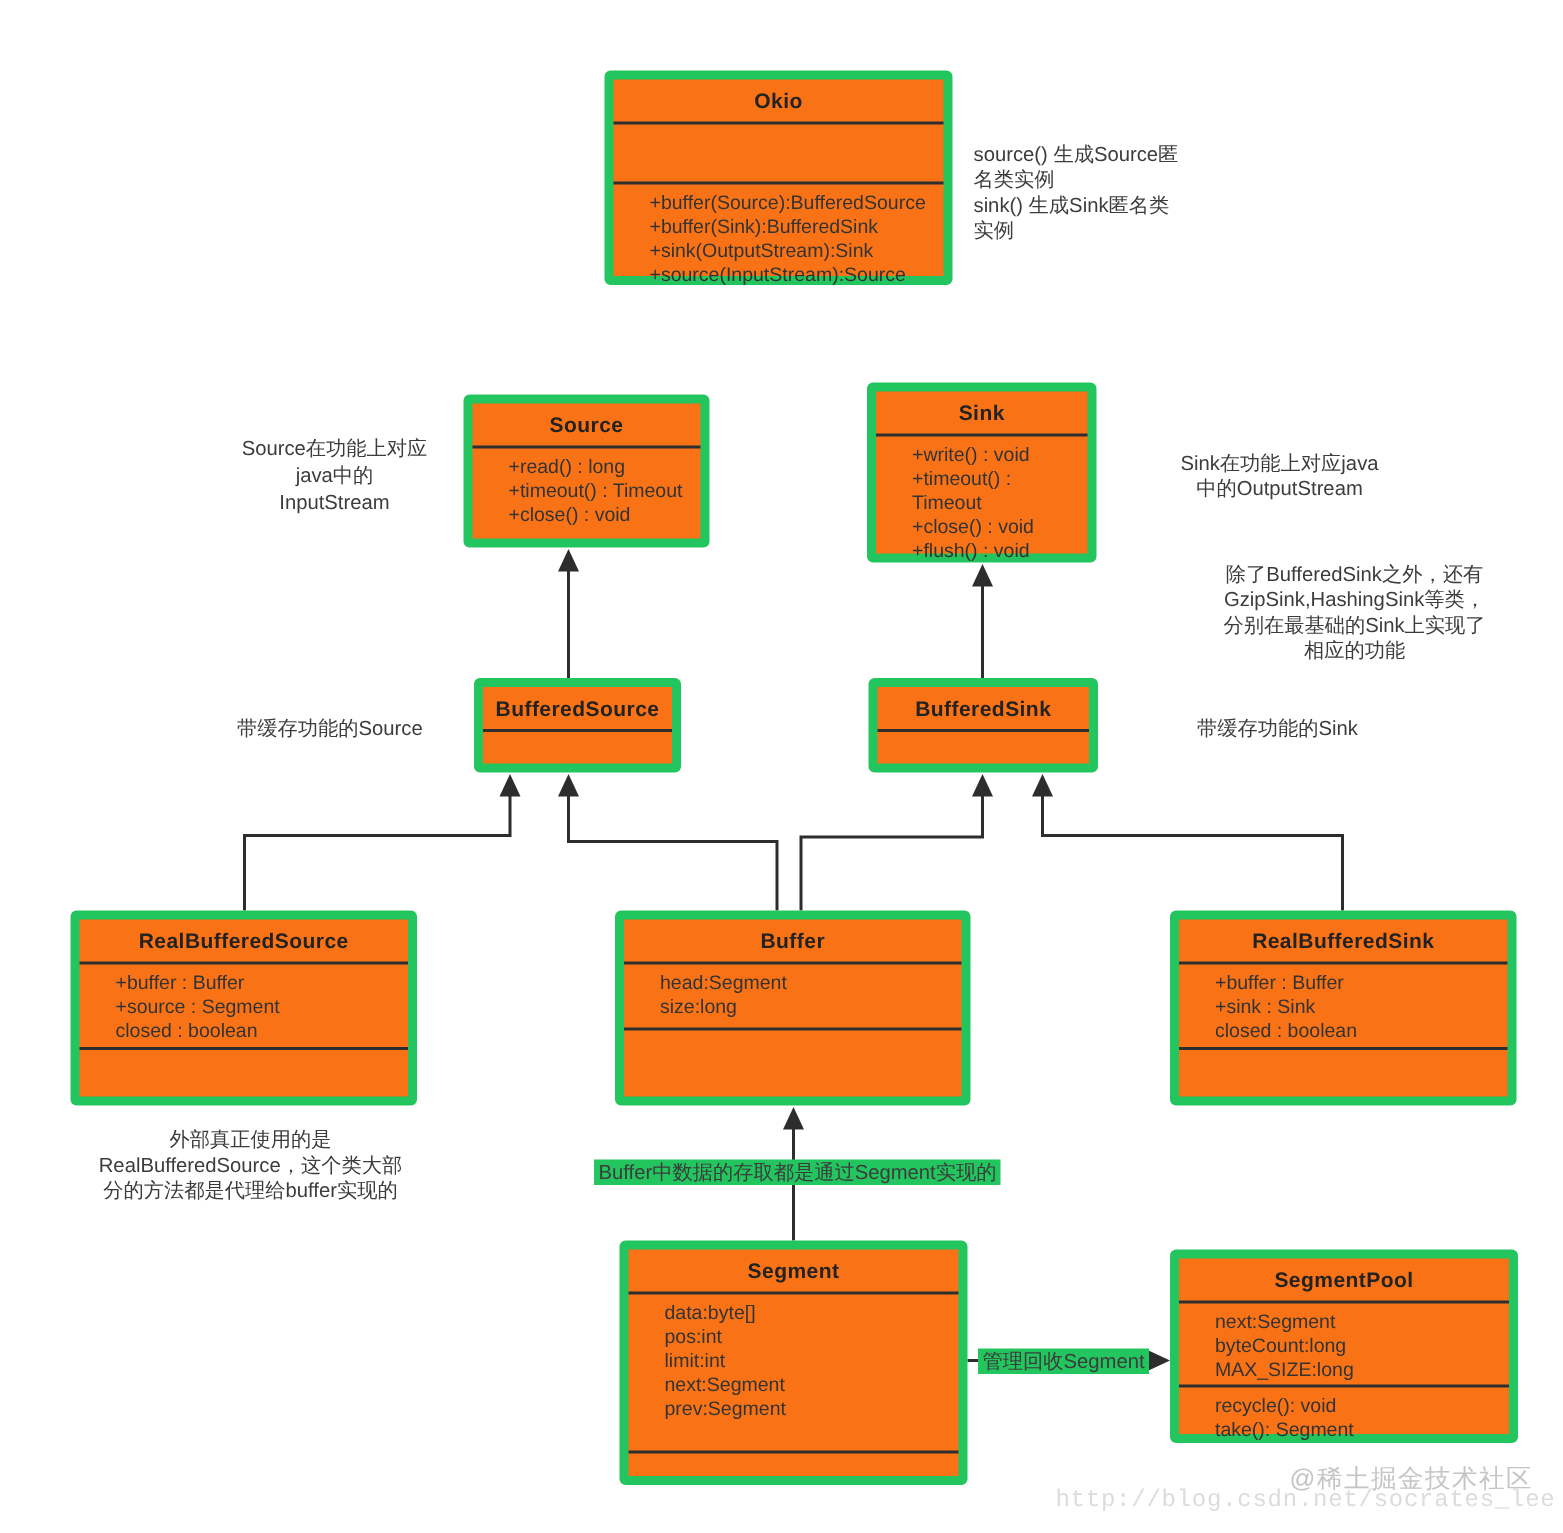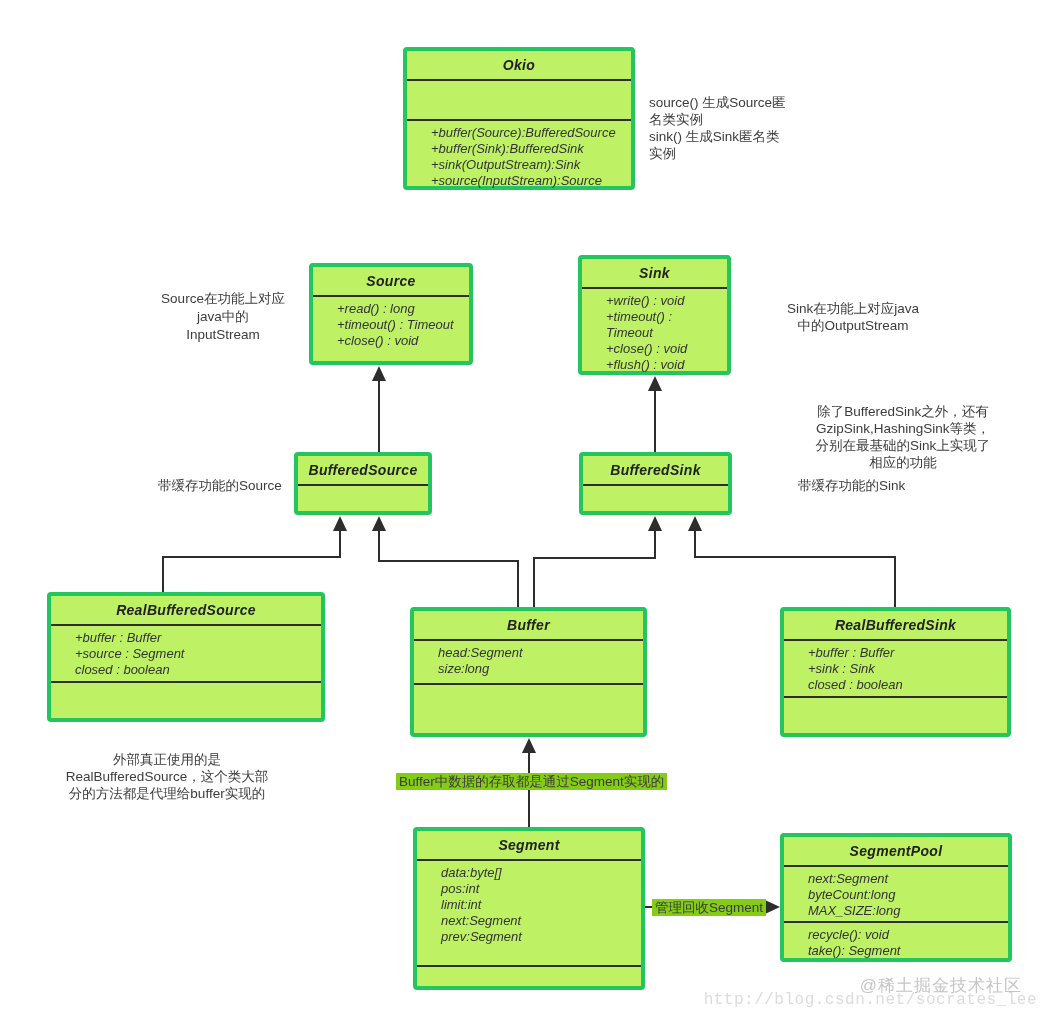--- a/index.html
+++ b/index.html
@@ -1,32 +1,32 @@
 <!DOCTYPE html>
 <html><head>
 <meta charset="utf-8">
 <style>
   html,body { margin:0; padding:0; background:#ffffff; }
   body { font-family:"Liberation Sans","DejaVu Sans",sans-serif; }
   #canvas { position:relative; width:1042px; height:1022px; background:#fff; overflow:hidden; }
 
   #wires { position:absolute; left:0; top:0; z-index:1; }
 
-  .uml-box { position:absolute; background:#bef264; border:4px solid #22c55e; border-radius:4px;
-             box-sizing:border-box; z-index:2; color:#333;font-style:italic; }
+  .uml-box { position:absolute; background:#f97316; border:6px solid #22c55e; border-radius:4px;
+             box-sizing:border-box; z-index:2; color:#333; }
   .uml-title { text-align:center; font-weight:bold; font-size:14px; line-height:18px;
                padding:5px 4px; border-bottom:2px solid #2e2e2e; color:#222; letter-spacing:.3px; }
   .uml-sec { font-size:13px; line-height:16px; padding:4px 12px 4px 24px; box-sizing:border-box;
              overflow:hidden; }
   .uml-sec.bt { border-top:2px solid #2e2e2e; }
 
   .note { position:absolute; font-size:13.5px; line-height:17px; color:#3c3c3c;
           white-space:pre-line; z-index:3; }
   .note.center { text-align:center; }
-  .note.onwire { background:#84cc16; padding:0 3px; }
+  .note.onwire { background:#22c55e; padding:0 3px; }
 
   .wm-community { position:absolute; right:20px; top:974px; font-size:17px; color:#c5c5c5;
                   letter-spacing:1px; z-index:3; }
   .wm-url { position:absolute; right:5px; top:991px; font-size:16px; color:#dcdcdc;
             letter-spacing:.5px; font-family:"Liberation Mono","DejaVu Sans Mono",monospace; z-index:3; }
 </style>
 </head>
 <body>
 
 <div id="canvas">
@@ -89,31 +89,31 @@
   <div class="uml-box" style="left:578px;top:255px;width:153px;height:120px;">
     <div class="uml-title">Sink</div>
     <div class="uml-sec">
       <div>+write() : void</div>
       <div>+timeout() : Timeout</div>
       <div>+close() : void</div>
       <div>+flush() : void</div>
     </div>
   </div>
 
-  <div class="uml-box" style="left:294px;top:452px;width:138px;height:63px;">
+  <div class="uml-box" style="left:316px;top:452px;width:138px;height:63px;">
     <div class="uml-title">BufferedSource</div>
     <div class="uml-sec" style="height:27px;"></div>
   </div>
 
   <div class="uml-box" style="left:579px;top:452px;width:153px;height:63px;">
     <div class="uml-title">BufferedSink</div>
     <div class="uml-sec" style="height:27px;"></div>
   </div>
 
-  <div class="uml-box" style="left:47px;top:592px;width:278px;height:130px;">
+  <div class="uml-box" style="left:47px;top:607px;width:231px;height:130px;">
     <div class="uml-title">RealBufferedSource</div>
     <div class="uml-sec" style="height:55px;">
       <div>+buffer : Buffer</div>
       <div>+source : Segment</div>
       <div>closed : boolean</div>
     </div>
     <div class="uml-sec bt" style="height:39px;"></div>
   </div>
 
   <div class="uml-box" style="left:410px;top:607px;width:237px;height:130px;">
@@ -165,21 +165,21 @@
  sink() 生成Sink匿名类
 实例</div>
 
   <div class="note center" style="left:768px;top:300px;width:170px;">Sink在功能上对应java
 中的OutputStream</div>
 
   <div class="note center" style="left:147px;top:290px;width:152px;line-height:18px;">Source在功能上对应
 java中的
 InputStream</div>
 
-  <div class="note center" style="left:770px;top:374px;width:266px;margin-top:29px;">除了BufferedSink之外，还有
+  <div class="note center" style="left:770px;top:374px;width:266px;">除了BufferedSink之外，还有
 GzipSink,HashingSink等类，
 分别在最基础的Sink上实现了
 相应的功能</div>
 
   <div class="note" style="left:158px;top:477px;">带缓存功能的Source</div>
 
   <div class="note" style="left:798px;top:477px;">带缓存功能的Sink</div>
 
   <div class="note center" style="left:28px;top:751px;width:278px;">外部真正使用的是
 RealBufferedSource，这个类大部

